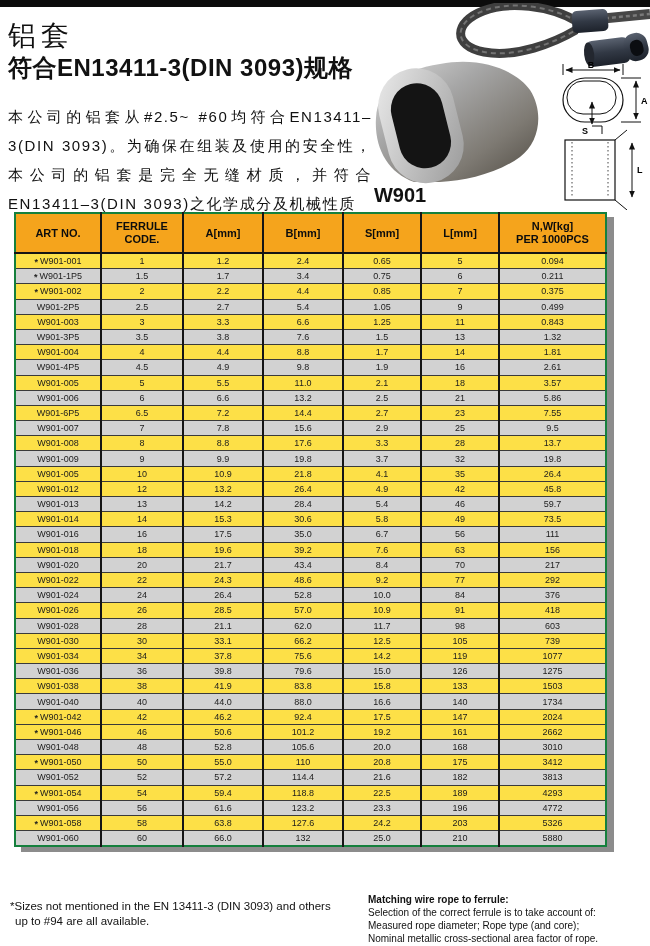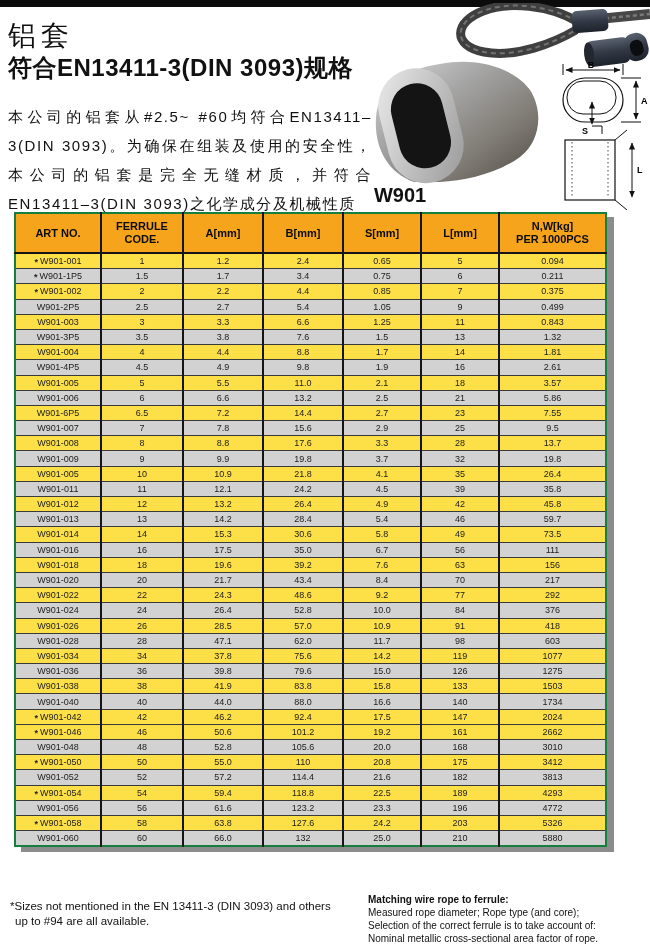--- a/index.html
+++ b/index.html
@@ -279,29 +279,20 @@
         </tr>
         <tr>
           <td>W901-005</td>
           <td>10</td>
           <td>10.9</td>
           <td>21.8</td>
           <td>4.1</td>
           <td>35</td>
           <td>26.4</td>
         </tr>
-        <tr class="alt">
-          <td>W901-011</td>
-          <td>11</td>
-          <td>12.1</td>
-          <td>24.2</td>
-          <td>4.5</td>
-          <td>39</td>
-          <td>35.8</td>
-        </tr>
         <tr>
           <td>W901-012</td>
           <td>12</td>
           <td>13.2</td>
           <td>26.4</td>
           <td>4.9</td>
           <td>42</td>
           <td>45.8</td>
         </tr>
         <tr class="alt">
@@ -372,25 +363,34 @@
           <td>26</td>
           <td>28.5</td>
           <td>57.0</td>
           <td>10.9</td>
           <td>91</td>
           <td>418</td>
         </tr>
         <tr class="alt">
           <td>W901-028</td>
           <td>28</td>
-          <td>47.1</td>
+          <td>21.1</td>
           <td>62.0</td>
           <td>11.7</td>
           <td>98</td>
           <td>603</td>
+        </tr>
+        <tr>
+          <td>W901-030</td>
+          <td>30</td>
+          <td>33.1</td>
+          <td>66.2</td>
+          <td>12.5</td>
+          <td>105</td>
+          <td>739</td>
         </tr>
         <tr>
           <td>W901-034</td>
           <td>34</td>
           <td>37.8</td>
           <td>75.6</td>
           <td>14.2</td>
           <td>119</td>
           <td>1077</td>
         </tr>
@@ -505,16 +505,16 @@
       </tbody>
   </table>
 </div>
 
 <div class="fn-left">
   <div>*Sizes not mentioned in the EN 13411-3 (DIN 3093) and others</div>
   <div class="fn2">up to #94 are all available.</div>
 </div>
 <div class="fn-right">
   <div class="fnt">Matching wire rope to ferrule:</div>
+  <div>Selection of the correct ferrule is to take account of:</div>
   <div>Measured rope diameter;  Rope type (and core);</div>
-  <div>Selection of the correct ferrule is to take account of:</div>
   <div>Nominal metallic cross-sectional  area factor of rope.</div>
 </div>
 
 </body></html>

